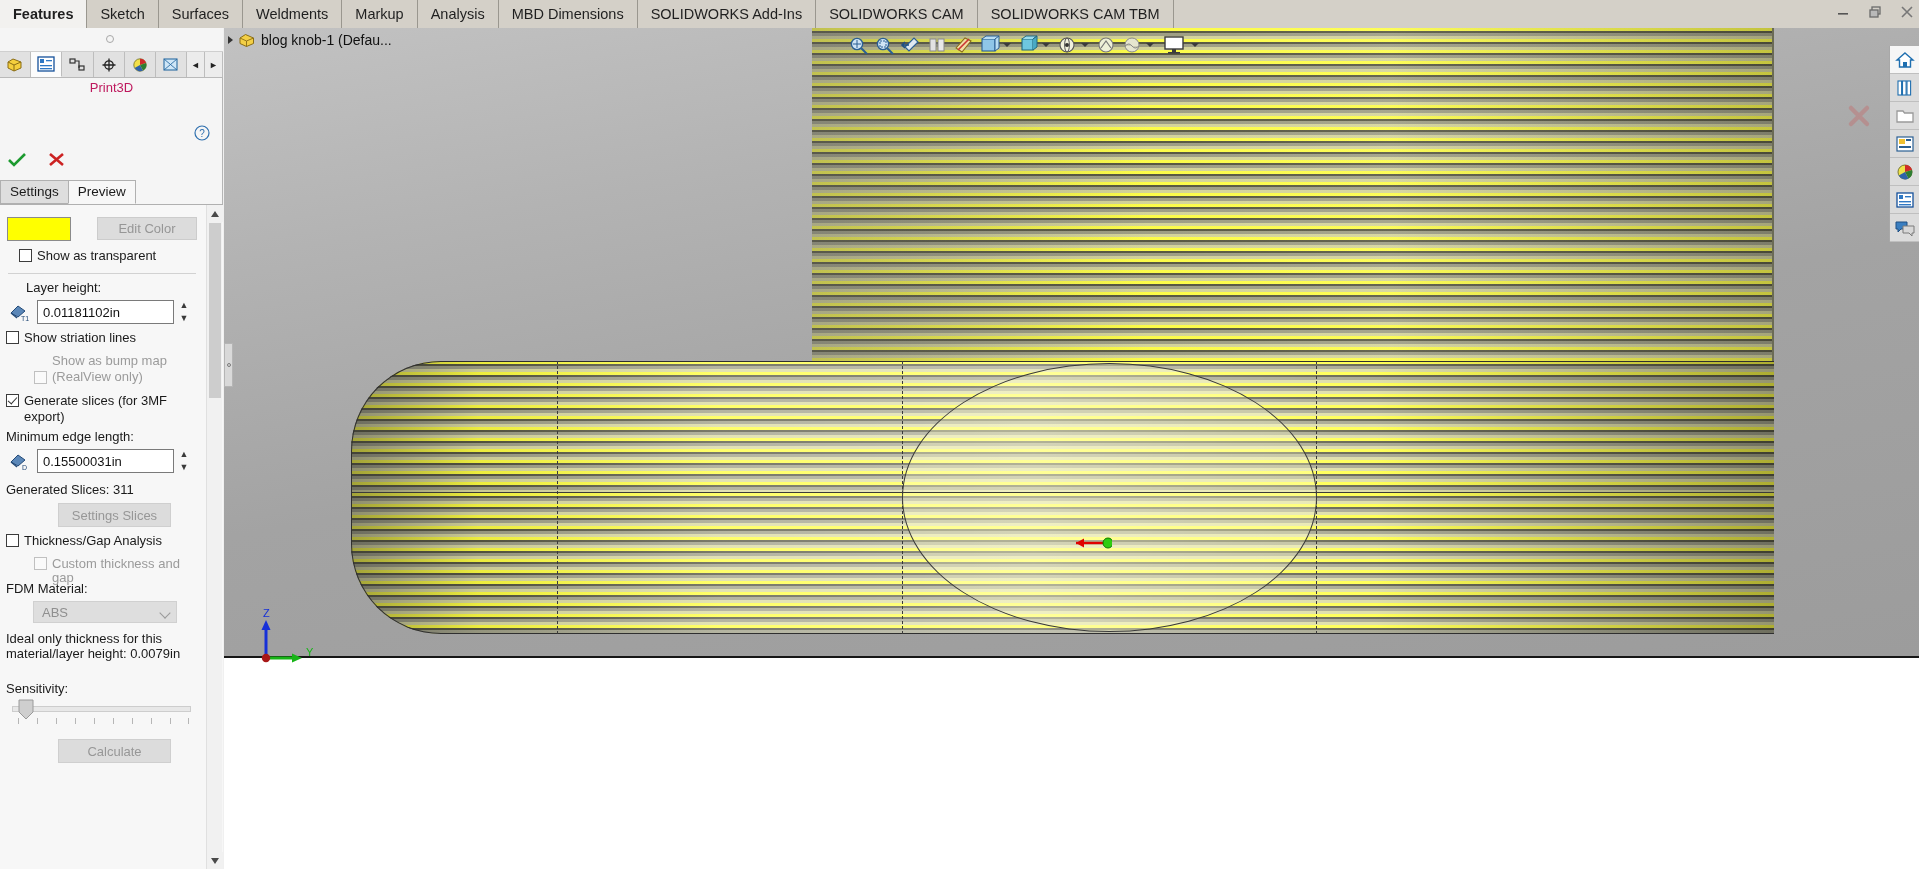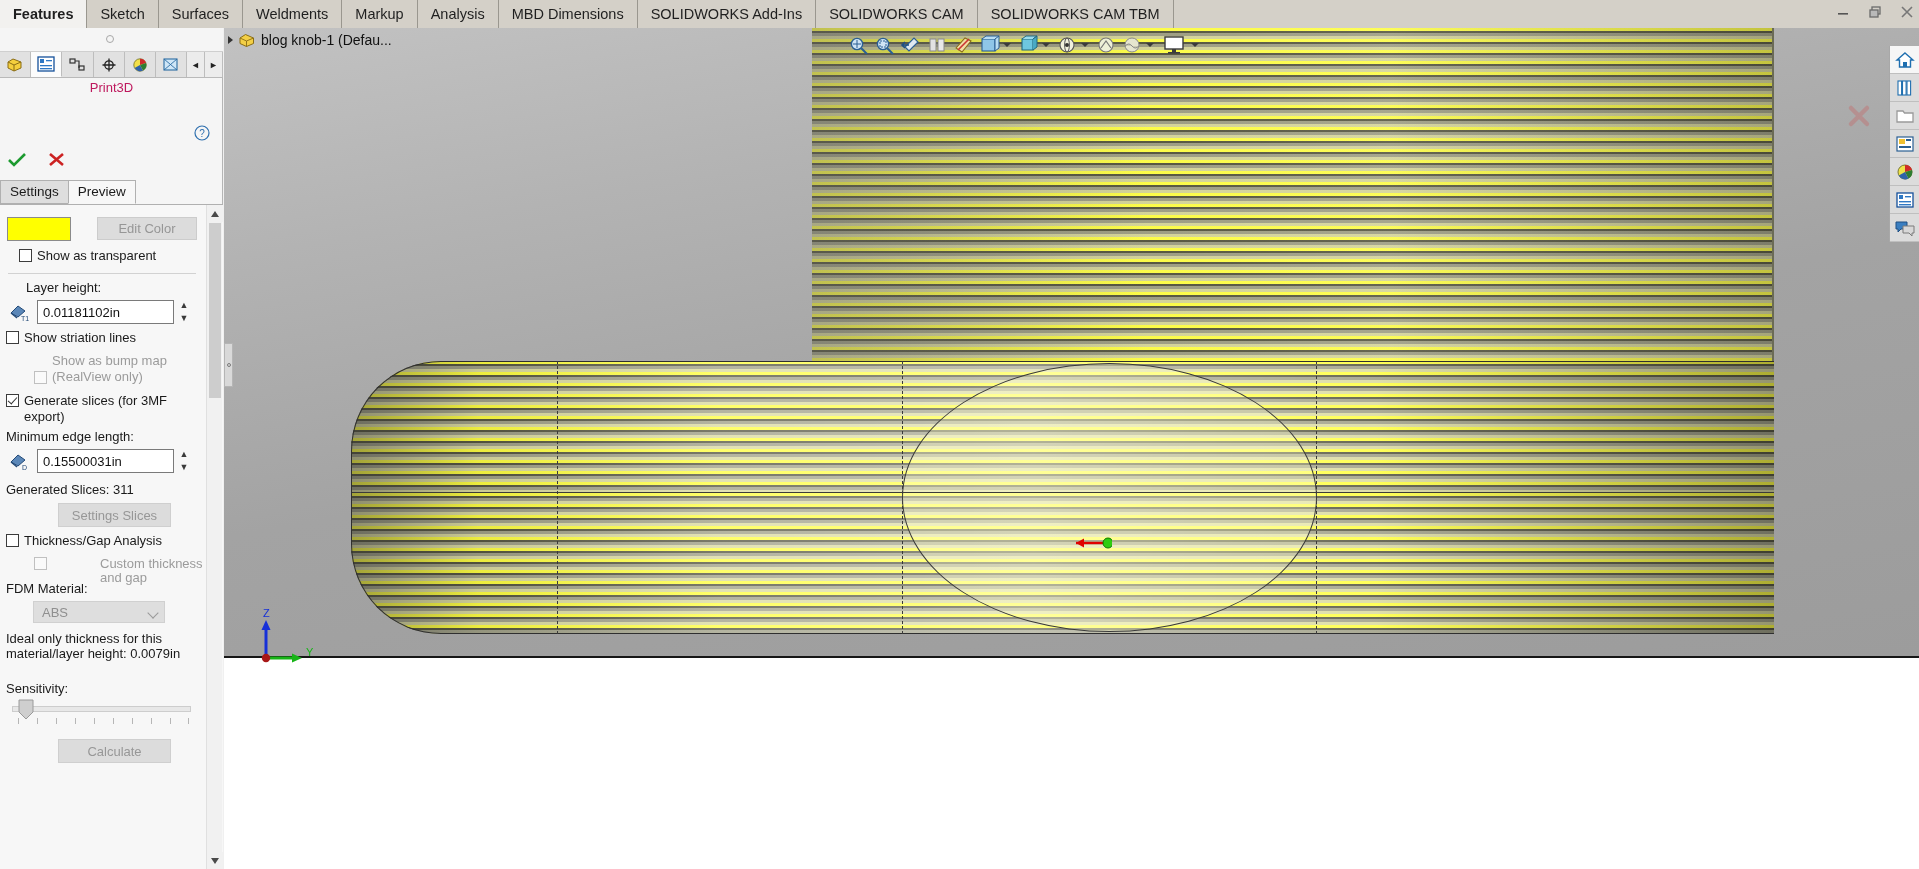--- a/index.html
+++ b/index.html
@@ -200,21 +200,21 @@
 
   .gbtn {
     position: absolute; height: 24px;
     background: #dcdcdc; border: 1px solid #cfcfcf;
     color: #979797; font-size: 13px;
     display: flex; align-items: center; justify-content: center;
     cursor: default;
   }
 
   #fdm-select {
-    position: absolute; left: 33px; top: 572px; width: 132px; height: 22px;
+    position: absolute; left: 33px; top: 572px; width: 144px; height: 22px;
     background: #dedede; border: 1px solid #d0d0d0;
     color: #8f8f8f; font-size: 13px;
     display: flex; align-items: center; padding-left: 8px;
     cursor: default;
   }
   #fdm-select .chev {
     position: absolute; right: 7px; top: 7px;
     width: 8px; height: 8px;
     border-right: 1.4px solid #9a9a9a; border-bottom: 1.4px solid #9a9a9a;
     transform: rotate(45deg);
@@ -606,21 +606,21 @@
 
         <div class="gbtn" style="left:58px; top:298px; width:113px;">
           <span>Settings Slices</span>
         </div>
 
         <div class="cb-row" style="left:6px; top:329px;">
           <div class="cbox"></div>
           <div class="cb-label">Thickness/Gap Analysis</div>
         </div>
 
-        <div class="cb-row" style="left:34px; top:352px;gap:48px;">
+        <div class="cb-row" style="left:34px; top:352px;">
           <div class="cbox dim"></div>
           <div class="cb-label dim">Custom thickness and gap</div>
         </div>
 
         <div class="sec-label" style="left:6px; top:376px;">FDM Material:</div>
 
         <div id="fdm-select" style="top:396px;">
           <span>ABS</span>
           <span class="chev"></span>
         </div>

